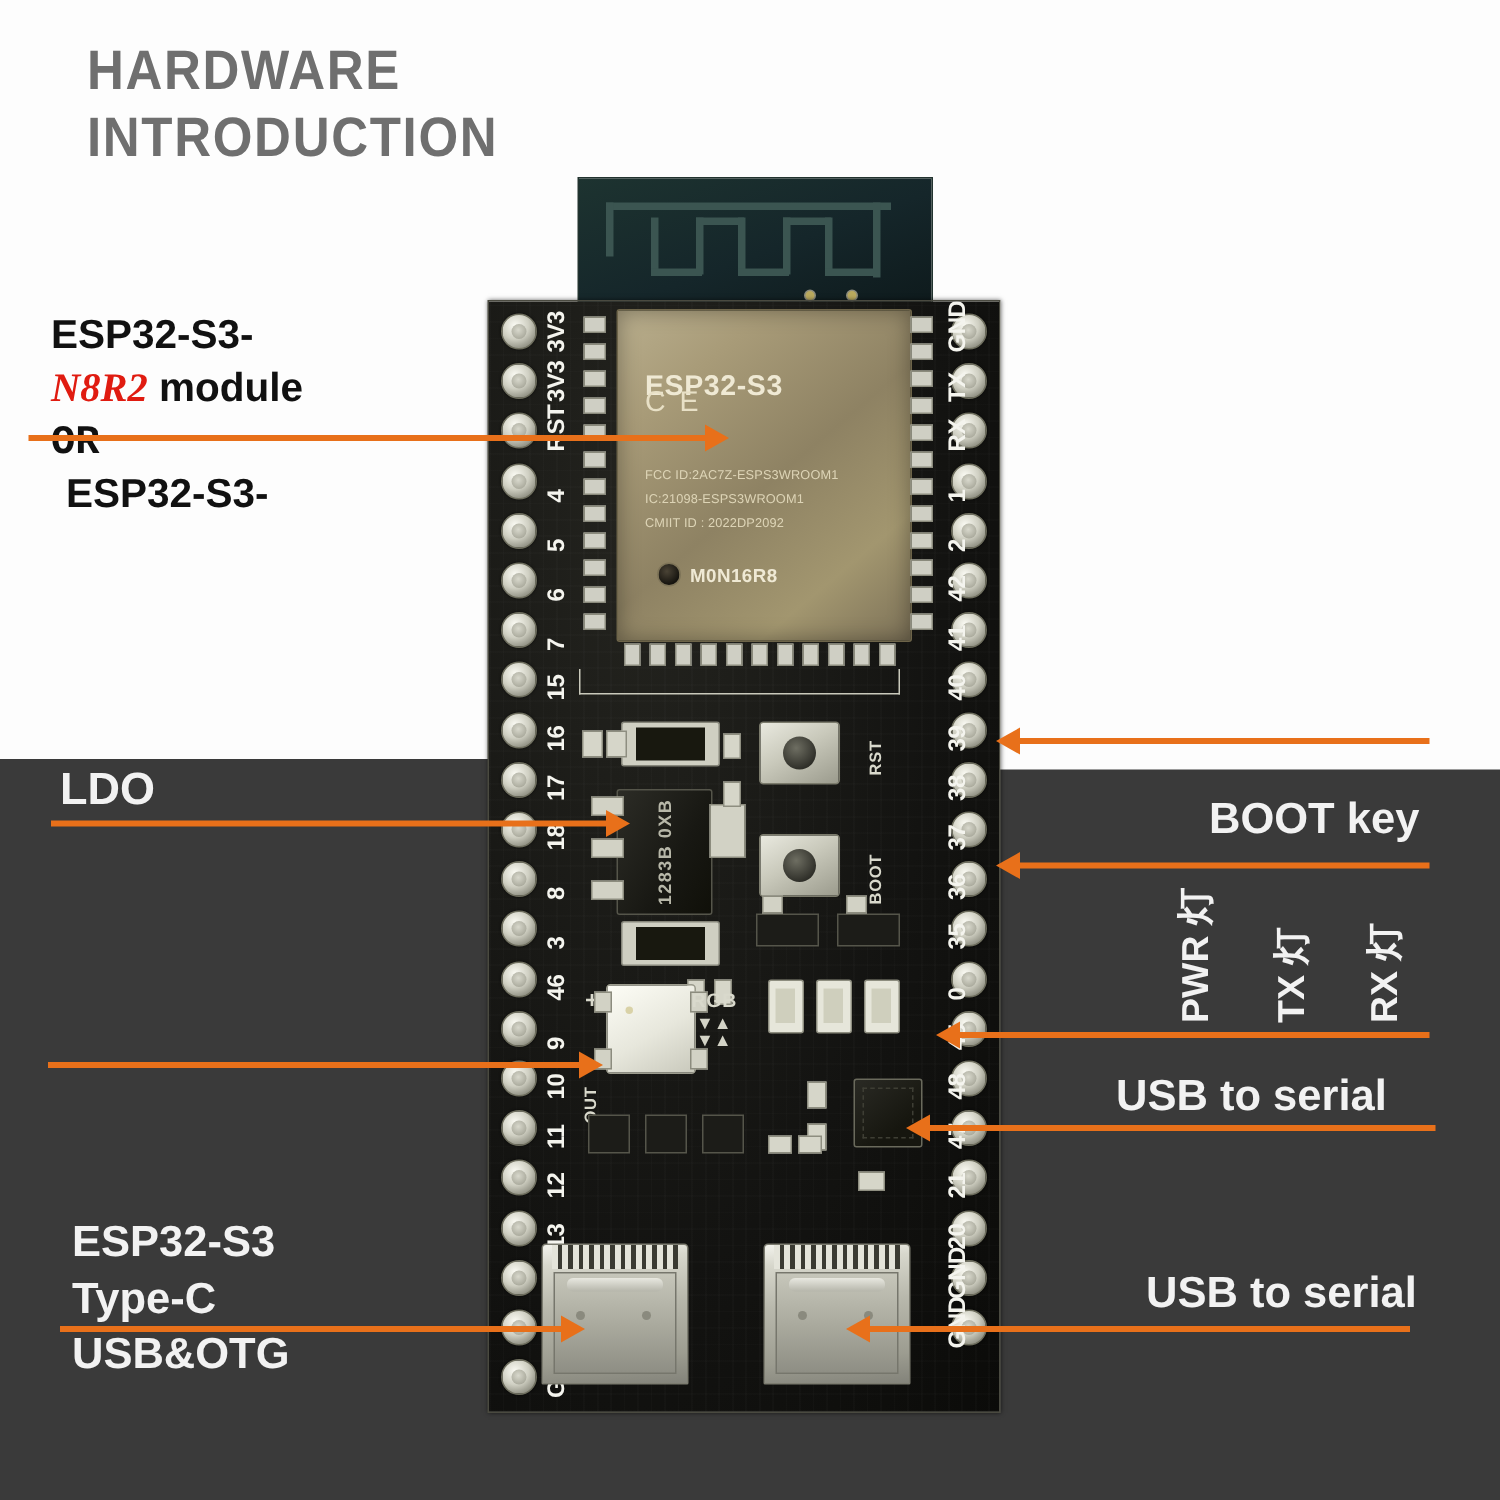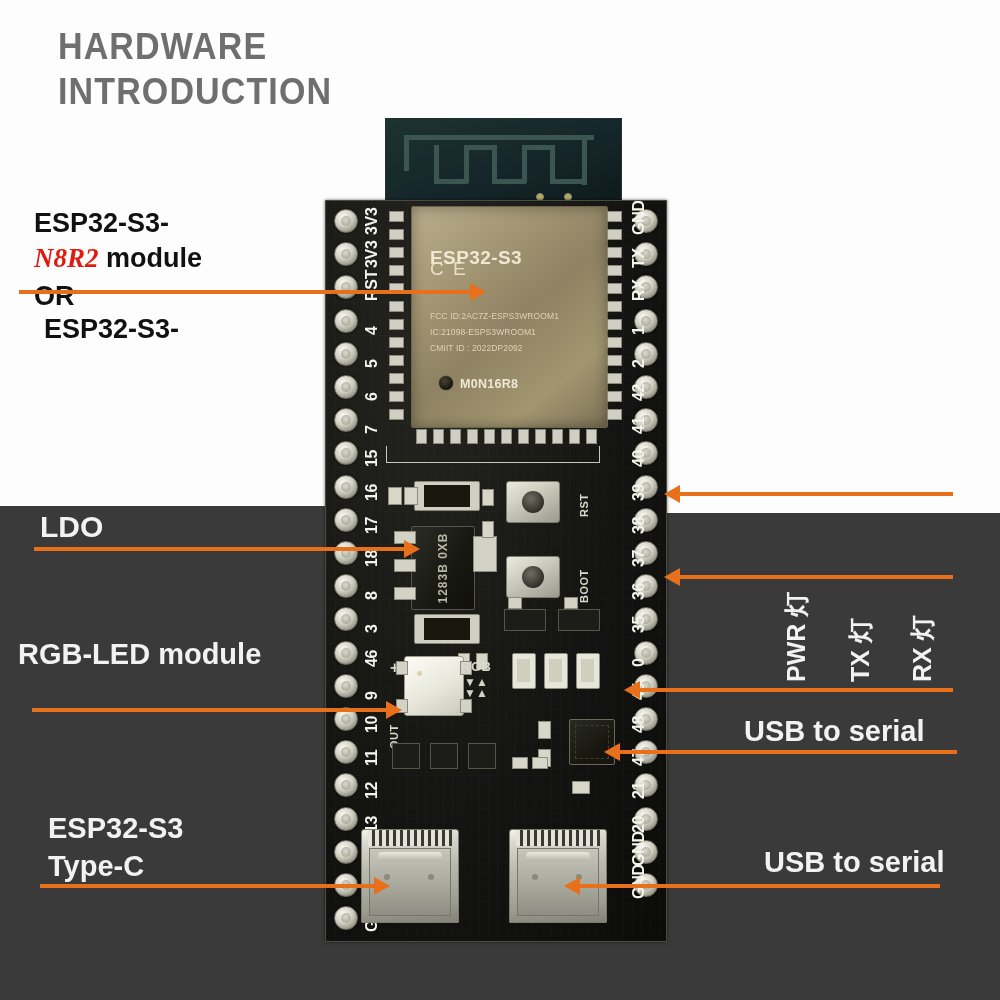--- a/index.html
+++ b/index.html
@@ -406,48 +406,51 @@
         <div class="shell"></div>
       <div class="slot"></div>
       <div class="dot" style="left:22px;"></div>
         <div class="dot" style="left:66px;"></div>
     </div>
   </div>
 
   <div class="anno dark-txt" style="left:34px;top:208px;font-size:27px;">
     <span class="ln">ESP32-S3-</span>
     <span class="ln" style="margin-top:4px;"><span class="red">N8R2</span><span> module</span></span>
-    <span class="ln" style="margin-top:6px;">OR</span>
+    <span class="ln" style="margin-top:6px;font-family:Liberation Mono, monospace;">OR</span>
     <span class="ln" style="margin-top:2px;padding-left:10px;">ESP32-S3-</span>
   </div>
   <div class="lead" style="left:19px;top:290px;width:456px;"></div>
   <div class="arrowhead arrow-r" style="left:470px;top:283px;"></div>
 
   <div class="anno light-txt" style="left:40px;top:510px;font-size:30px;">
     <span class="ln">LDO</span>
   </div>
   <div class="lead" style="left:34px;top:547px;width:376px;"></div>
   <div class="arrowhead arrow-r" style="left:404px;top:540px;"></div>
 
   <div class="anno light-txt" style="left:18px;top:638px;font-size:29px;">
-    <span class="ln">RGB-LED module</span>
   </div>
   <div class="lead" style="left:32px;top:708px;width:360px;"></div>
   <div class="arrowhead arrow-r" style="left:386px;top:701px;"></div>
 
   <div class="anno light-txt" style="left:48px;top:812px;font-size:29px;">
     <span class="ln">ESP32-S3</span>
     <span class="ln" style="margin-top:4px;">Type-C</span>
+    <span class="ln" style="margin-top:4px;">USB&amp;OTG</span>
   </div>
   <div class="lead" style="left:40px;top:884px;width:340px;"></div>
   <div class="arrowhead arrow-r" style="left:374px;top:877px;"></div>
 
   <div class="lead" style="left:680px;top:492px;width:273px;"></div>
   <div class="arrowhead arrow-l" style="left:664px;top:485px;"></div>
 
+  <div class="anno light-txt" style="left:806px;top:530px;font-size:29px;">
+    <span class="ln">BOOT key</span>
+  </div>
   <div class="lead" style="left:680px;top:575px;width:273px;"></div>
   <div class="arrowhead arrow-l" style="left:664px;top:568px;"></div>
 
   <div class="vlabel" style="left:780px;top:682px;">PWR 灯</div>
   <div class="vlabel" style="left:844px;top:682px;">TX 灯</div>
   <div class="vlabel" style="left:906px;top:682px;">RX 灯</div>
   <div class="lead" style="left:640px;top:688px;width:313px;"></div>
   <div class="arrowhead arrow-l" style="left:624px;top:681px;"></div>
 
   <div class="anno light-txt" style="left:744px;top:715px;font-size:29px;">

